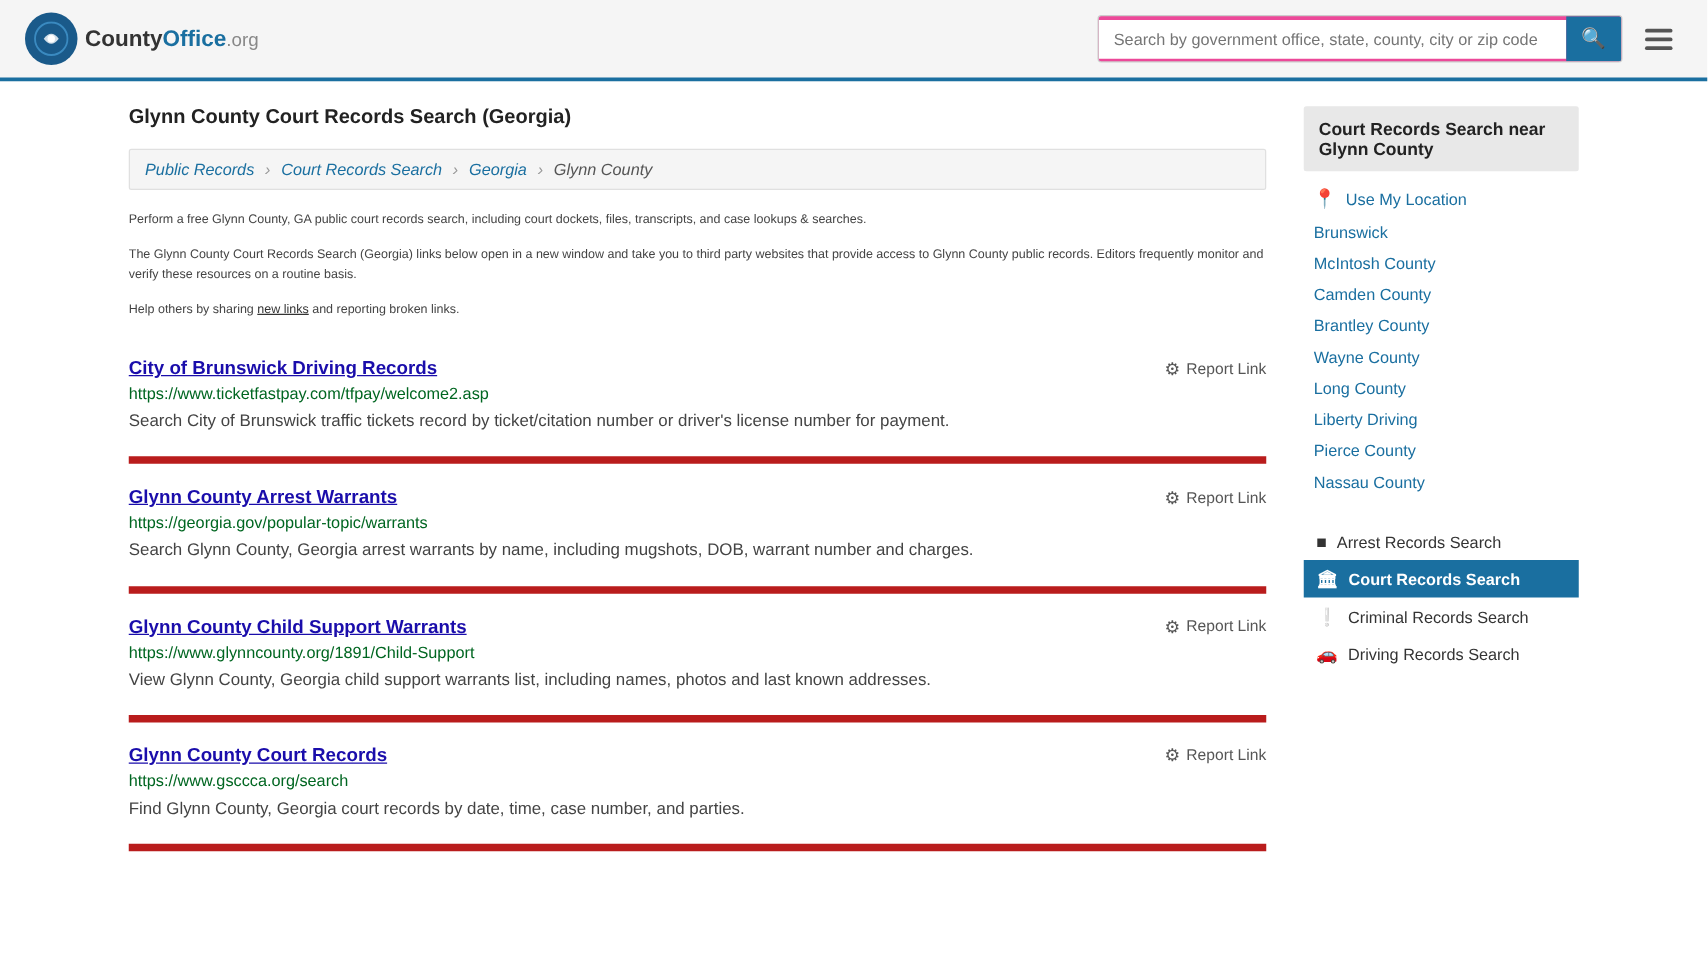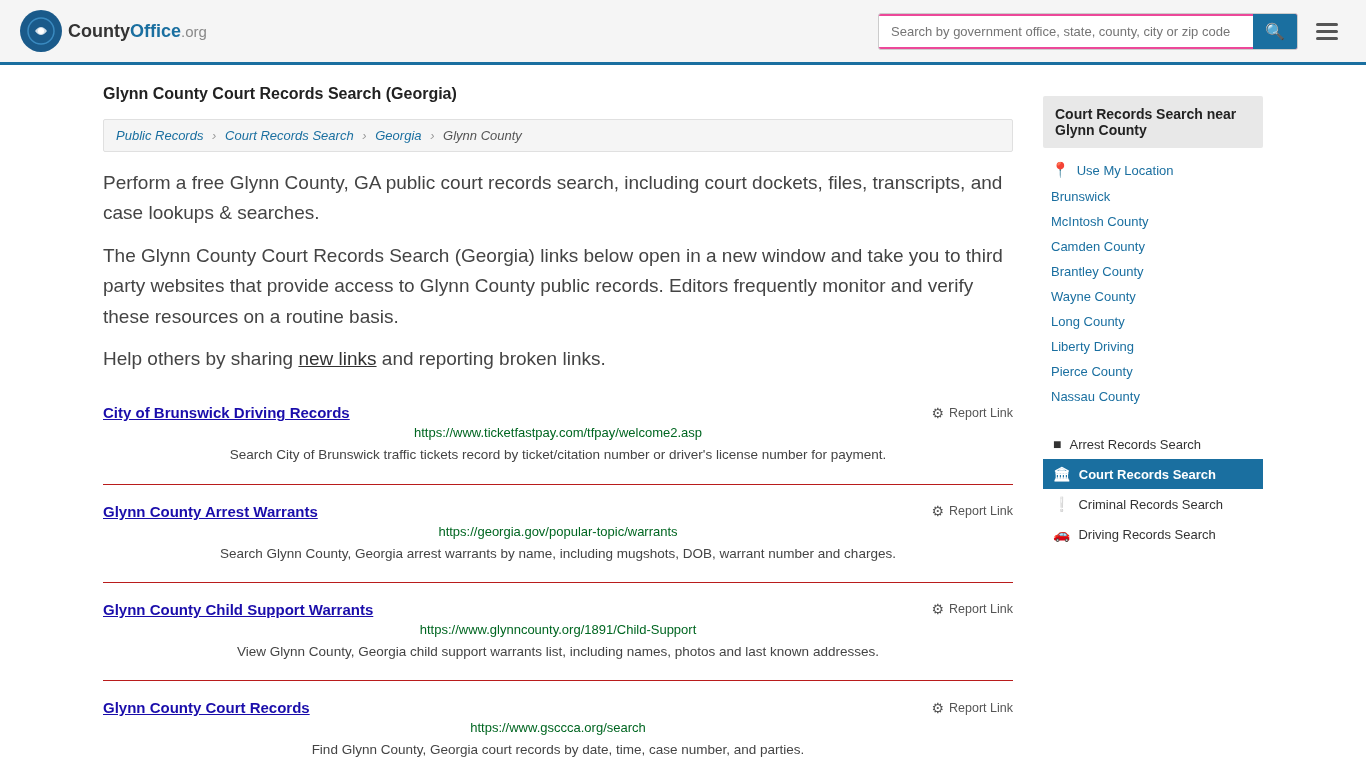--- a/index.html
+++ b/index.html
@@ -123,35 +123,34 @@
       font-style: italic;
     }
     .breadcrumb a {
       color: #1a6fa0;
       text-decoration: none;
     }
     .breadcrumb .sep { margin: 0 5px; color: #999; }
 
     
     .description {
-      font-size: 19px;
+      font-size: 10px;
       color: #444;
       line-height: 1.6;
       margin-bottom: 12px;
     }
     .description a {
       color: #333;
       text-decoration: underline;
     }
 
     
     .result-item {
-      border-bottom: 1px solid #b91c1c;
+      border-bottom: 6px solid #b91c1c;
       padding: 18px 0;
-      text-align: center;
     }
     .result-title-row {
       display: flex;
       justify-content: space-between;
       align-items: center;
       margin-bottom: 4px;
     }
     .result-title {
       font-size: 15px;
       font-weight: bold;
@@ -178,21 +177,20 @@
     }
     .result-desc {
       font-size: 13.5px;
       color: #444;
       line-height: 1.5;
     }
 
     
     .sidebar-section {
       margin-bottom: 20px;
-      margin-top: 11px;
     }
     .sidebar-section-title {
       background: #e8e8e8;
       padding: 10px 12px;
       font-size: 14px;
       font-weight: bold;
       color: #222;
       margin-bottom: 8px;
       border-radius: 2px;
     }

